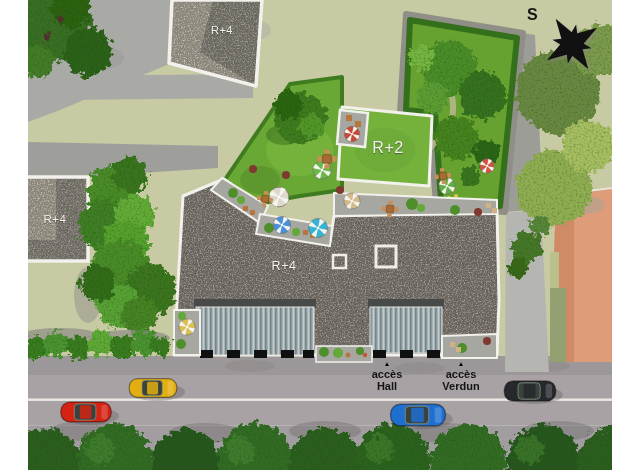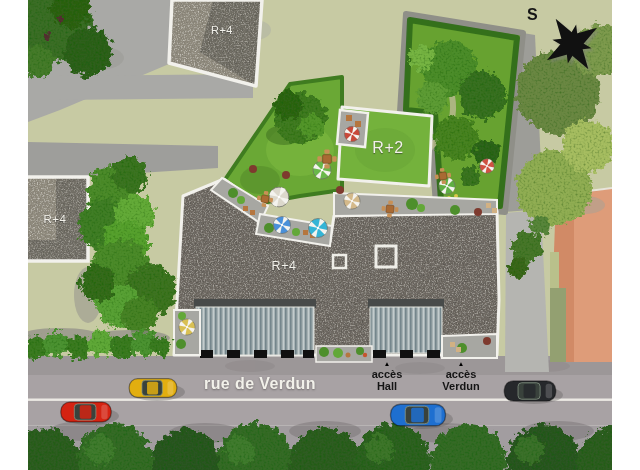--- a/index.html
+++ b/index.html
@@ -394,21 +394,20 @@
       <path d="M0,-20 L5,-5 L20,0 L5,5 L0,20 L-5,5 L-20,0 L-5,-5 Z" fill="#111111"></path>
       <path d="M0,-30 L7,-7 L30,0 L7,7 L0,30 L-7,7 L-30,0 L-7,-7 Z" transform="rotate(45)" fill="#111111"></path>
     </g>
   </g>
 </svg>
 
 <div class="lbl lbl-bld" id="lbl-b-top">R+4</div>
 <div class="lbl lbl-bld" id="lbl-b-left">R+4</div>
 <div class="lbl lbl-bld" id="lbl-b-main">R+4</div>
 <div class="lbl lbl-bld" id="lbl-b-r2">R+2</div>
-<div class="lbl" id="lbl-street">rue de Verdun</div>
 <div class="lbl" id="lbl-s">S</div>
 
 <div class="access" id="acc-hall">
   <span class="tri">▲</span>
   <span>accès</span><br>
   <span>Hall</span>
 </div>
 <div class="access" id="acc-park">
   <span class="tri">▲</span>
   <span>accès</span><br>

